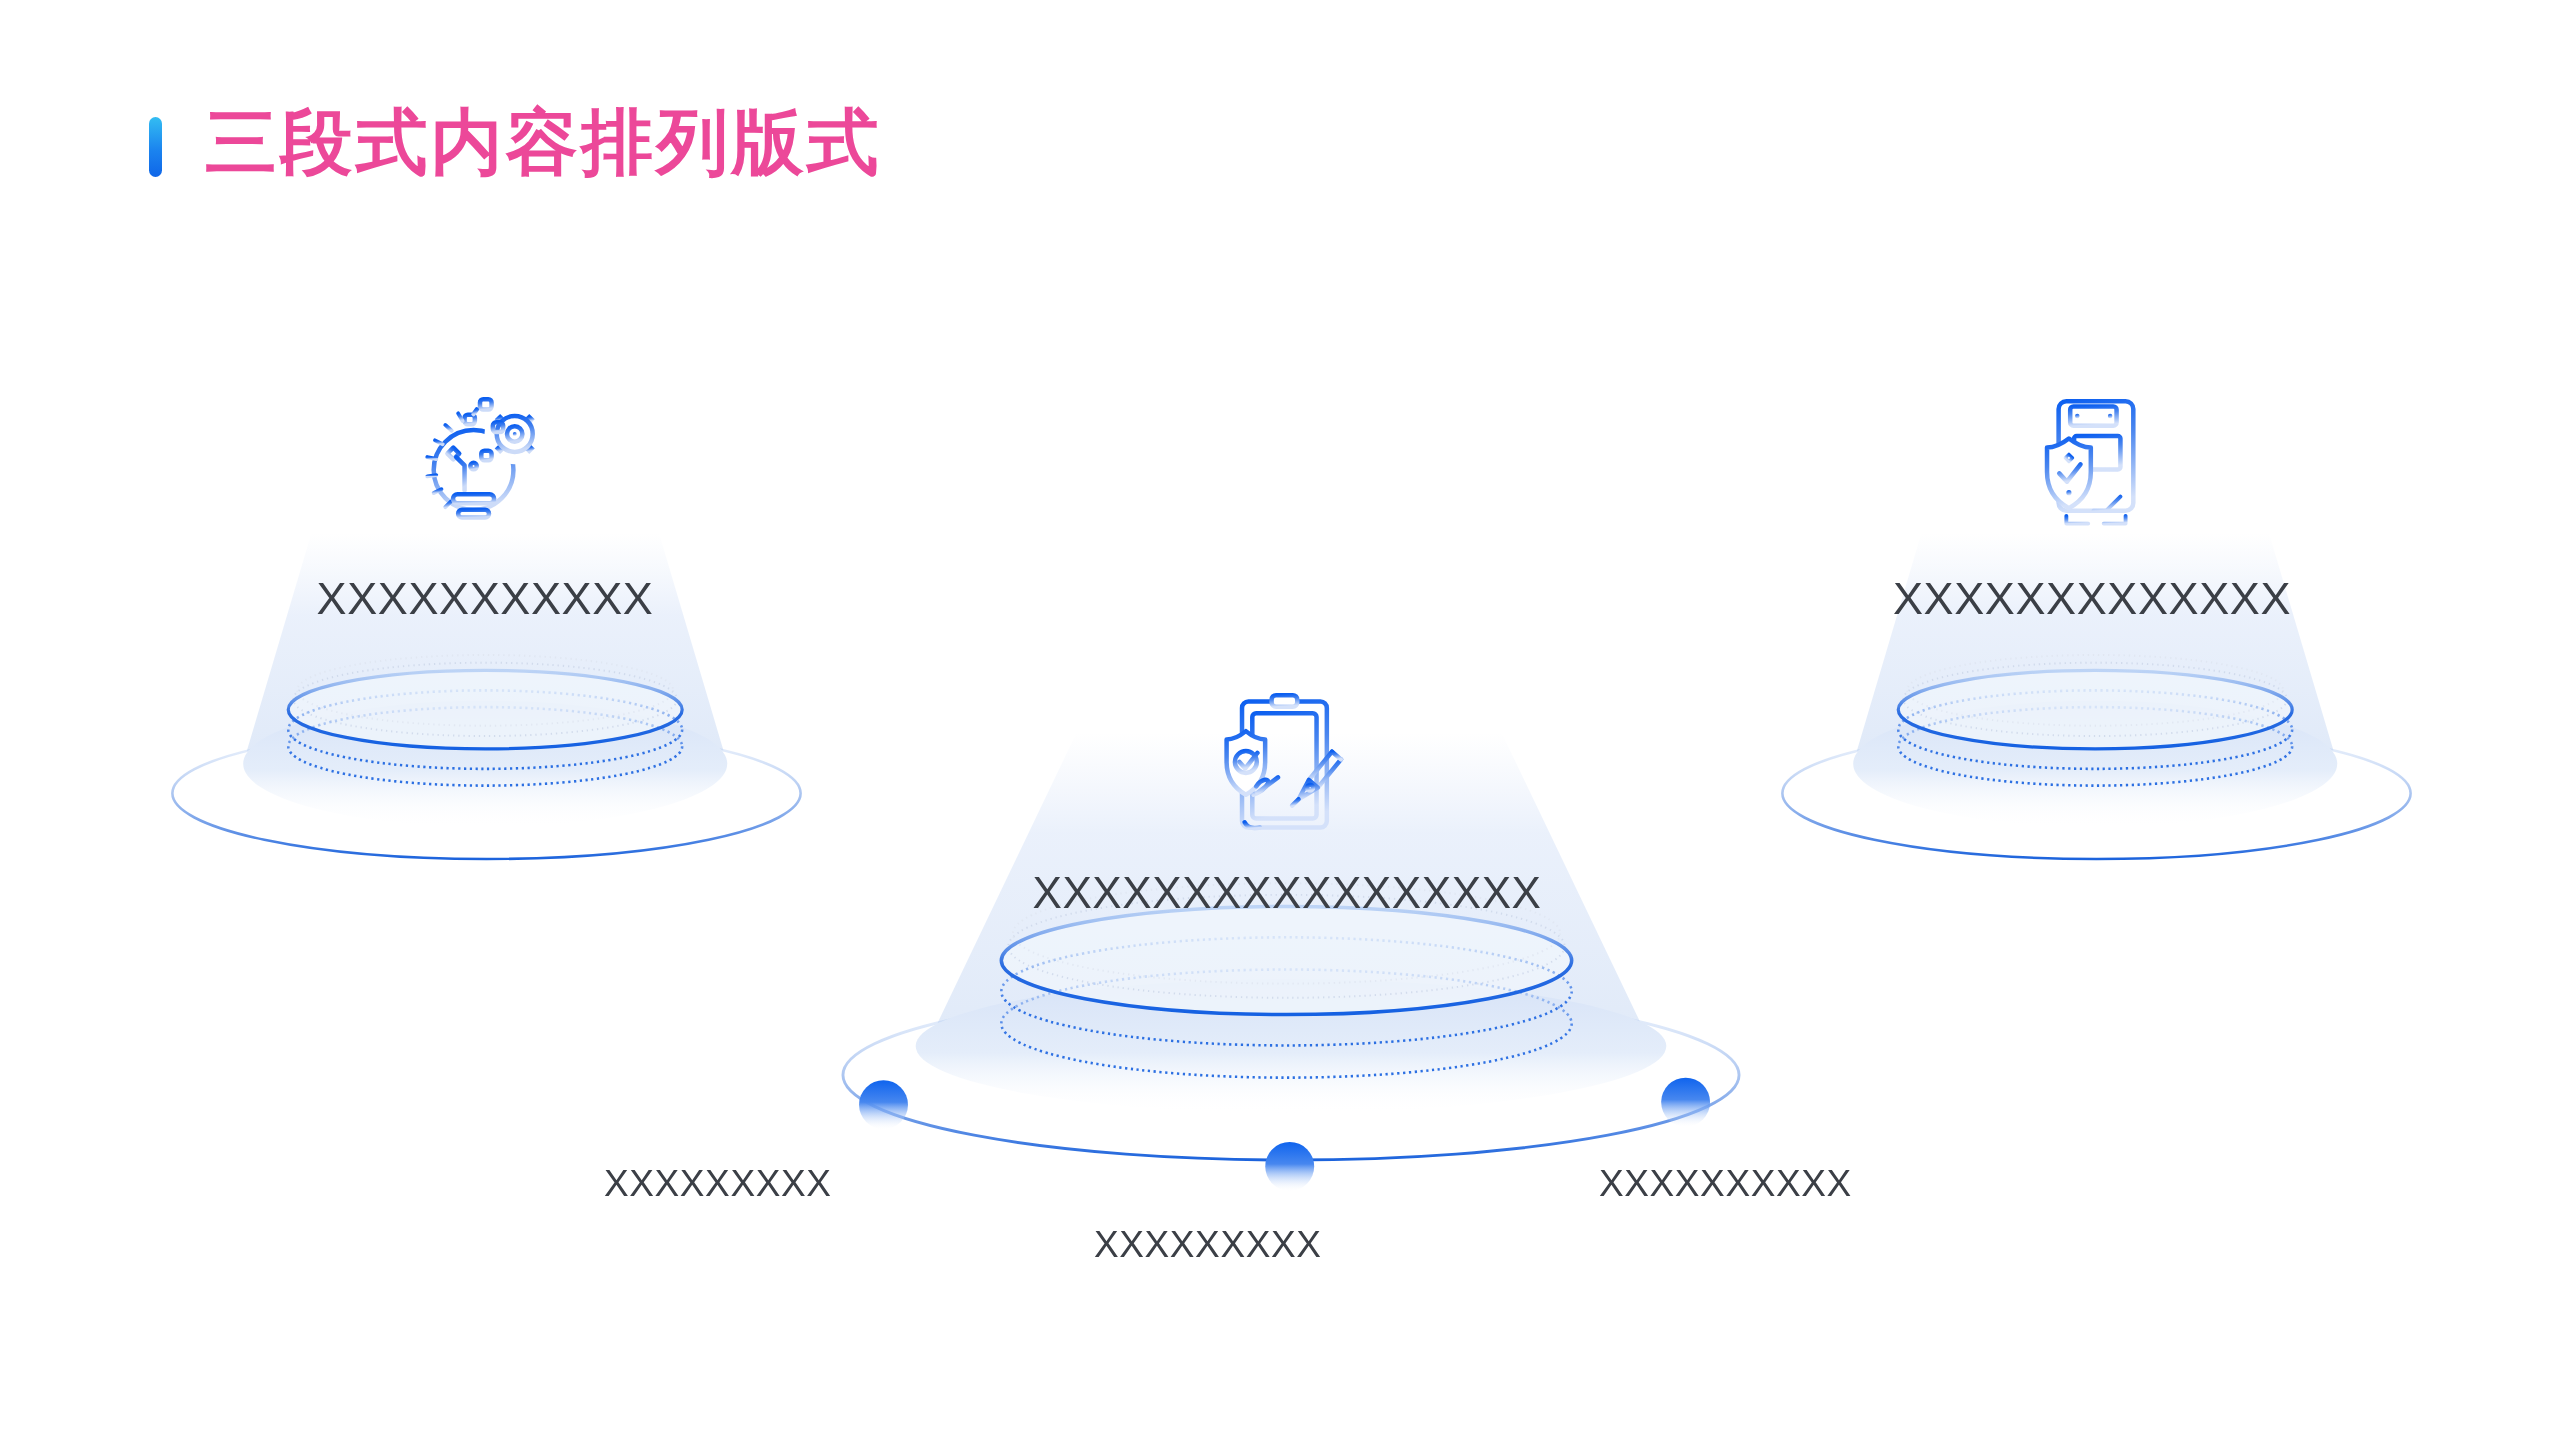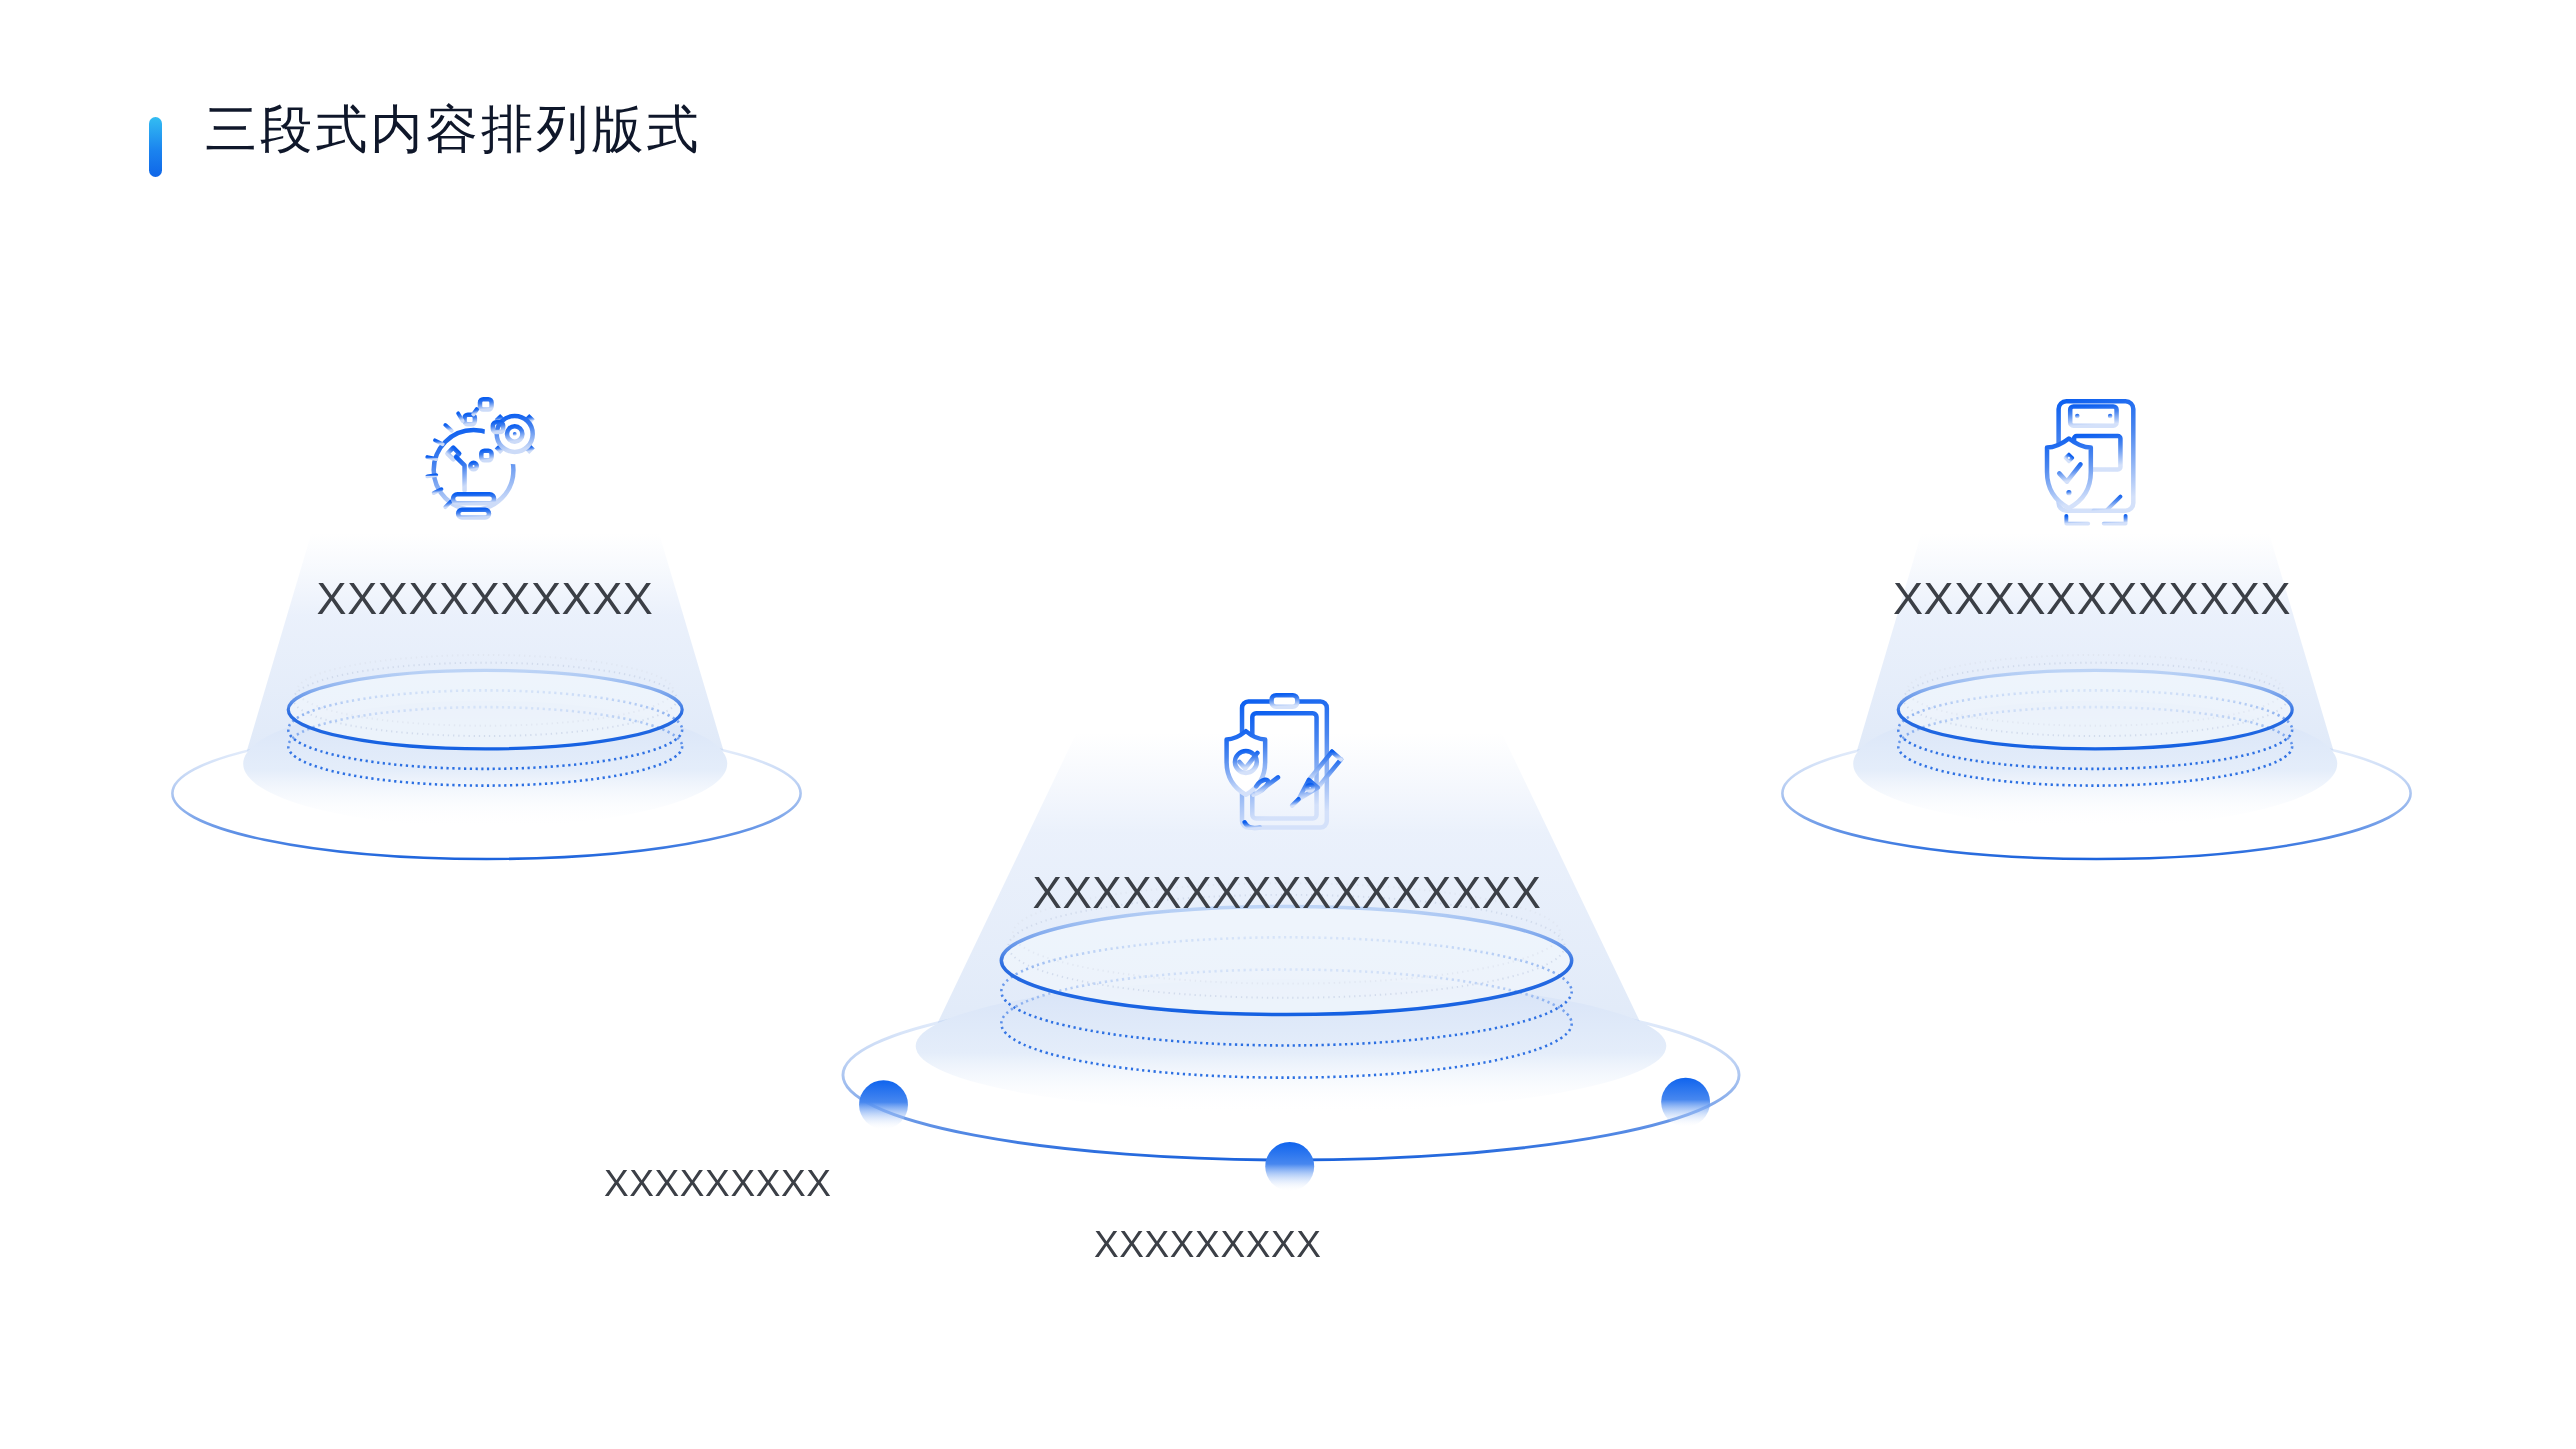--- a/index.html
+++ b/index.html
@@ -1,22 +1,22 @@
 <!DOCTYPE html>
 <html style="font-size:10.3px"><head>
 <meta charset="utf-8">
 <style>
   html,body{margin:0;padding:0;background:#fff;}
   .slide{position:relative;width:2576px;height:1449px;background:#ffffff;overflow:hidden;
          font-family:"Liberation Sans",sans-serif;}
   
   .title-bar{position:absolute;left:149px;top:117px;width:13px;height:60px;border-radius:7px;
              background:linear-gradient(180deg,#33bdf2 0%,#1b84ef 55%,#0f66e8 100%);}
-  .page-title{position:absolute;left:205px;top:95px;font-size:52px;font-weight:400;
-              color:#0f172a;letter-spacing:3.2px;white-space:nowrap;}
+  .page-title{position:absolute;left:205px;top:95px;font-size:72px;font-weight:700;
+              color:#ec4899;letter-spacing:3.2px;white-space:nowrap;}
   
   .stage{position:absolute;}
   .stage-left{left:155px;top:515px;width:663px;height:361px;}
   .stage-center{left:824px;top:721px;width:934px;height:515px;}
   .stage-right{left:1765px;top:515px;width:663px;height:361px;}
   .icon-box{position:absolute;}
   .icon-left{left:417px;top:394px;width:135px;height:148px;}
   .icon-center{left:1216px;top:690px;width:142px;height:151px;}
   .icon-right{left:2029px;top:396px;width:132px;height:147px;}
   
@@ -280,15 +280,16 @@
       </g>
     </svg>
   </div>
 
   <div class="big-label label-left">XXXXXXXXXXX</div>
   <div class="big-label label-right">XXXXXXXXXXXXX</div>
   <div class="big-label label-center">XXXXXXXXXXXXXXXXX</div>
 
   <div class="small-label sub-left">XXXXXXXXX</div>
   <div class="small-label sub-middle">XXXXXXXXX</div>
+  <div class="small-label sub-right">XXXXXXXXXX</div>
 
 </div>
 
 
 </body></html>

